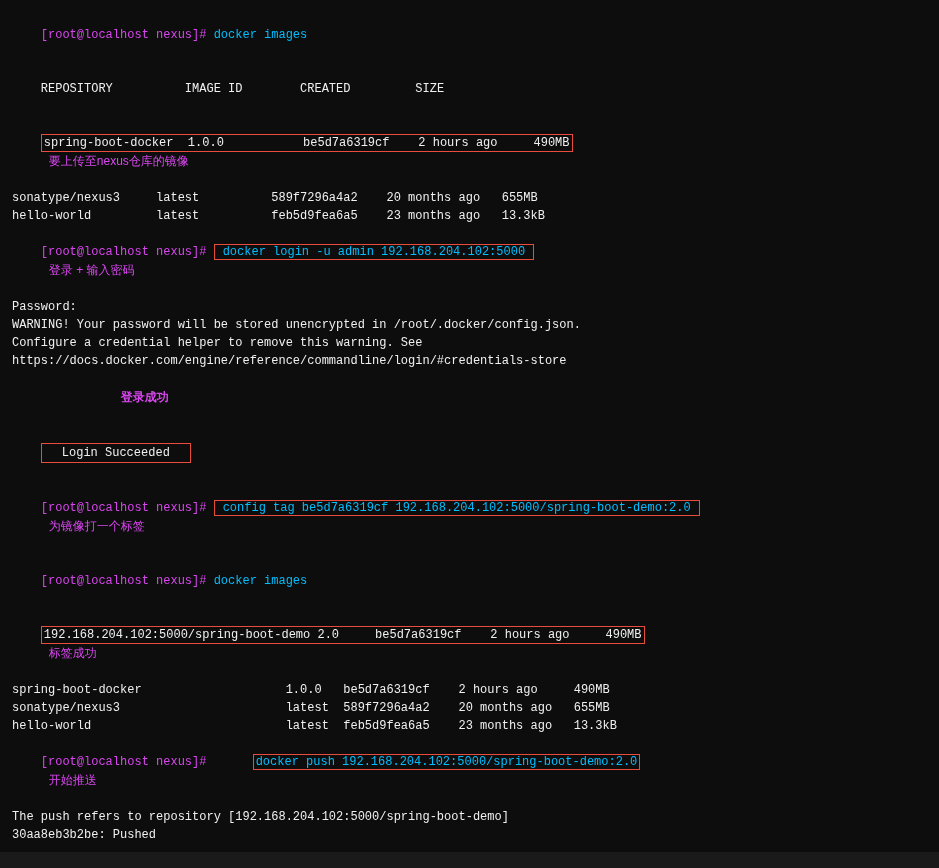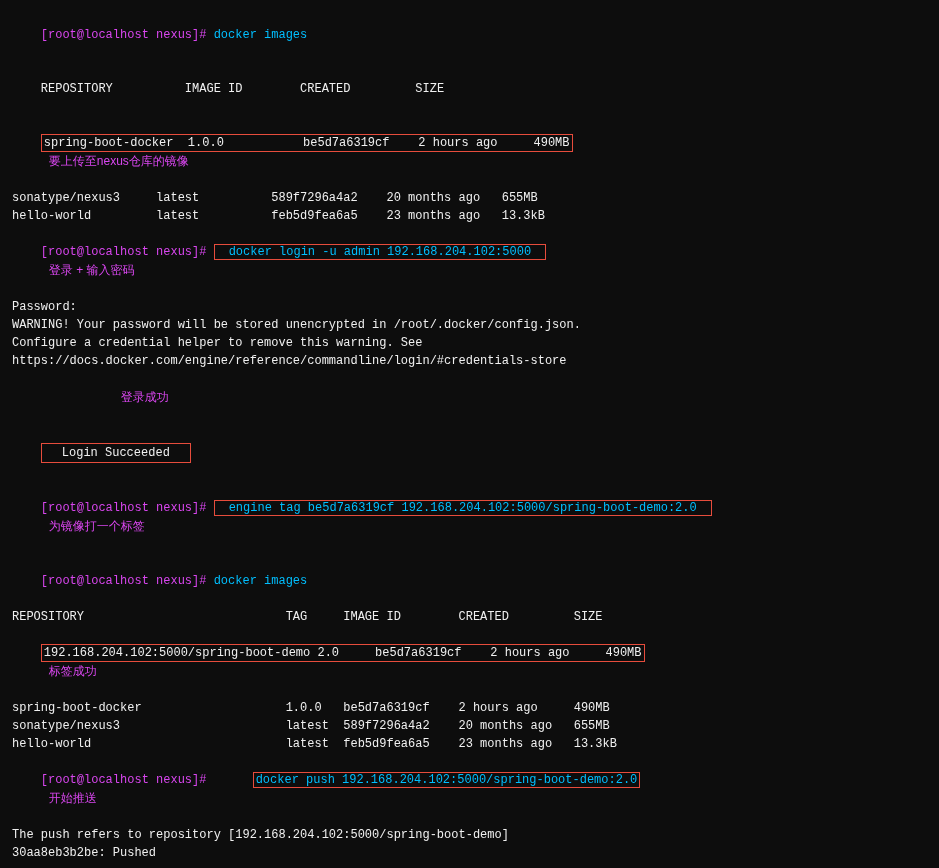--- a/index.html
+++ b/index.html
@@ -28,21 +28,21 @@
     }
     .terminal .login-success {
       border: 1px solid #e74c3c;
       color: #f0f0f0;
       display: inline-block;
       padding: 0 20px;
     }
     .terminal .tag-highlight {
       border: 1px solid #e74c3c;
       color: #00bfff;
-      padding: 0 14px;
+      padding: 0 8px;
     }
     .terminal .push-highlight {
       border: 1px solid #e74c3c;
       color: #00bfff;
       padding: 0 2px;
       margin-left: 39px;
     }
     .terminal span.blue { color: #00bfff; text-align: center; }
     .terminal-line { position: relative; white-space: pre; }
   </style>
@@ -64,33 +64,32 @@
   <div class="terminal-line">hello-world         latest          feb5d9fea6a5    23 months ago   13.3kB</div>
   <div class="terminal-line">
     <span class="prompt">[root@localhost nexus]# </span><span class="tag-highlight">docker login -u admin 192.168.204.102:5000</span>
     <span class="red-annotation">登录 + 输入密码</span>
   </div>
   <div class="terminal-line">Password:</div>
   <div class="terminal-line">WARNING! Your password will be stored unencrypted in /root/.docker/config.json.</div>
   <div class="terminal-line">Configure a credential helper to remove this warning. See</div>
   <div class="terminal-line">https://docs.docker.com/engine/reference/commandline/login/#credentials-store</div>
   <div class="terminal-line">
-    <span class="red-annotation" style="margin-left:80px;">登录成功</span>
+    <span class="red-annotation" style="margin-left:80px;font-weight:bold;">登录成功</span>
   </div>
   <div class="terminal-line">
     <span class="login-success">Login Succeeded</span>
   </div>
   <div class="terminal-line">
-    <span class="prompt">[root@localhost nexus]# </span><span class="tag-highlight">engine tag be5d7a6319cf 192.168.204.102:5000/spring-boot-demo:2.0</span>
+    <span class="prompt">[root@localhost nexus]# </span><span class="tag-highlight">config tag be5d7a6319cf 192.168.204.102:5000/spring-boot-demo:2.0</span>
     <span class="red-annotation">为镜像打一个标签</span>
   </div>
   <div class="terminal-line">
     <span class="prompt">[root@localhost nexus]# </span><span class="blue">docker images</span>
   </div>
-  <div class="terminal-line">REPOSITORY                            TAG     IMAGE ID        CREATED         SIZE</div>
   <div class="terminal-line">
     <span class="highlight-box">192.168.204.102:5000/spring-boot-demo 2.0     be5d7a6319cf    2 hours ago     490MB</span>
     <span class="red-annotation">标签成功</span>
   </div>
   <div class="terminal-line">spring-boot-docker                    1.0.0   be5d7a6319cf    2 hours ago     490MB</div>
   <div class="terminal-line">sonatype/nexus3                       latest  589f7296a4a2    20 months ago   655MB</div>
   <div class="terminal-line">hello-world                           latest  feb5d9fea6a5    23 months ago   13.3kB</div>
   <div class="terminal-line">
     <span class="prompt">[root@localhost nexus]# </span><span class="push-highlight">docker push 192.168.204.102:5000/spring-boot-demo:2.0</span>
     <span class="red-annotation">开始推送</span>

